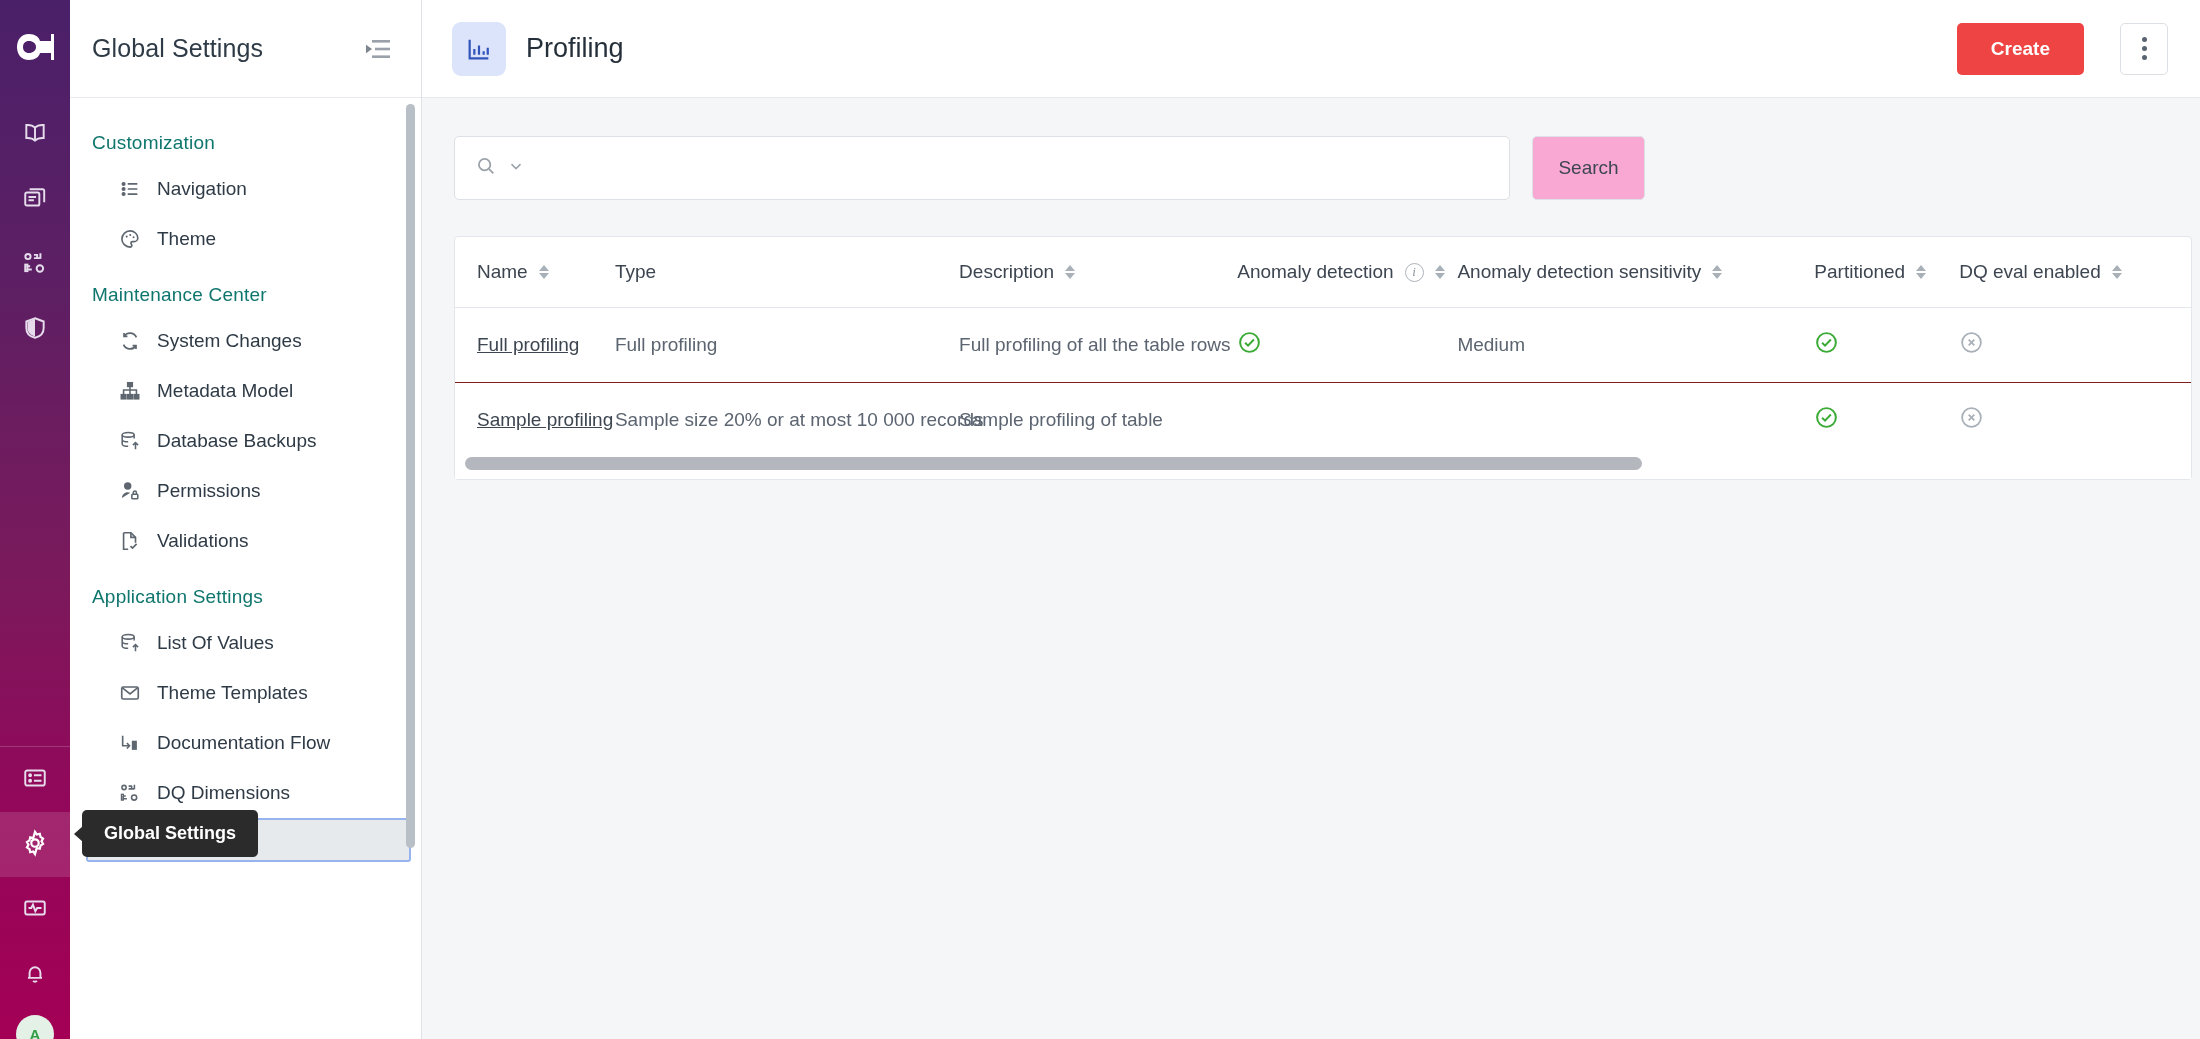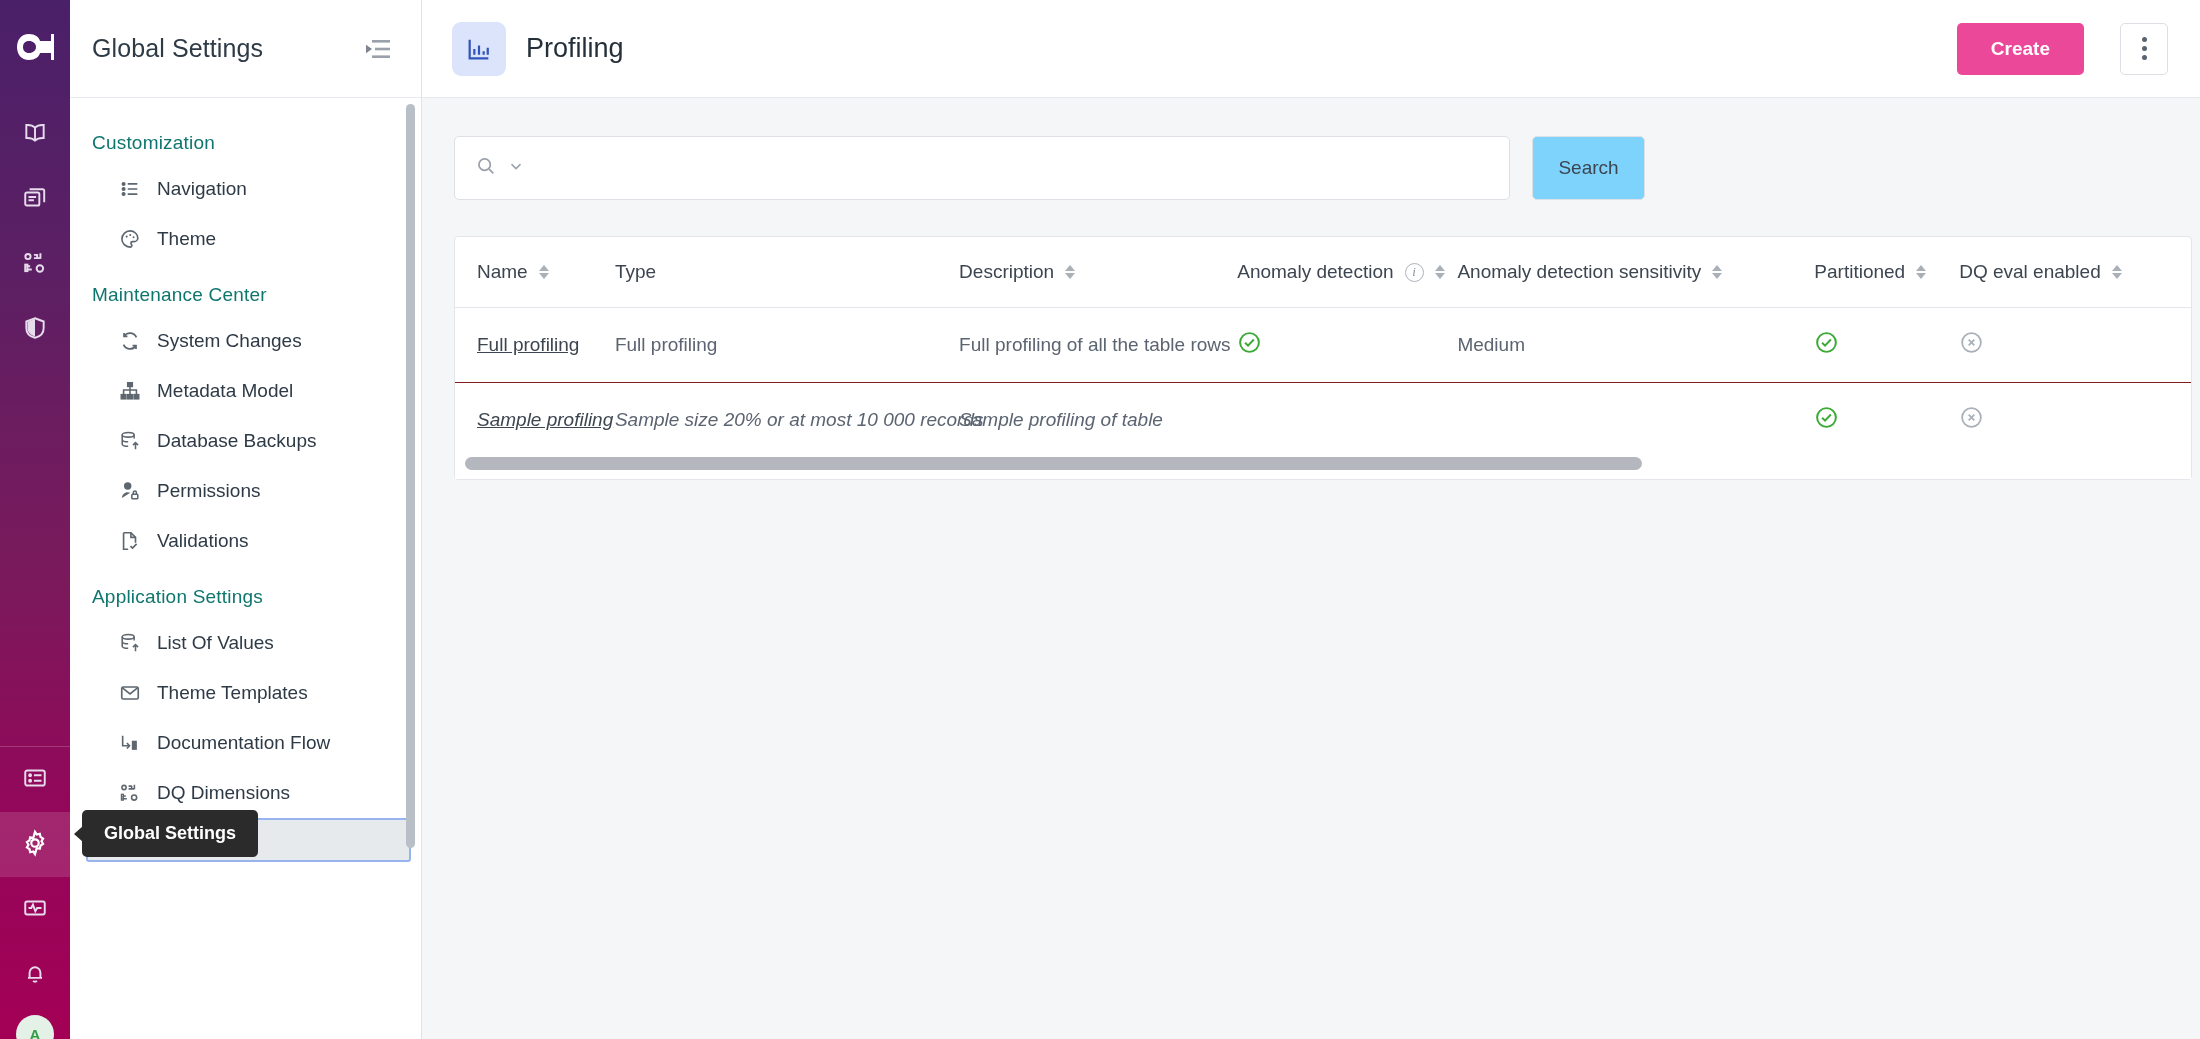--- a/index.html
+++ b/index.html
@@ -83,21 +83,21 @@
   .topbar {
     height: 98px; flex: 0 0 98px; background: #fff; border-bottom: 1px solid #e6e9ed;
     display: flex; align-items: center; padding: 0 32px 0 30px; gap: 20px;
   }
   .page-icon {
     width: 54px; height: 54px; border-radius: 9px; background: #dbe4fb;
     display: flex; align-items: center; justify-content: center; flex: 0 0 54px;
   }
   .page-title { font-size: 27px; color: #242f3a; font-weight: 400; flex: 1 1 auto; }
   .btn-create {
-    background: #ec4899; color: #fff; border: none; border-radius: 5px;
+    background: #ef4444; color: #fff; border: none; border-radius: 5px;
     font-size: 19px; font-weight: 700; padding: 0 34px; height: 52px; cursor: pointer;
     font-family: "Liberation Sans", sans-serif;
   }
   .btn-kebab {
     width: 48px; height: 52px; border: 1px solid #dcdfe3; border-radius: 5px; background: #fff;
     display: flex; flex-direction: column; align-items: center; justify-content: center; gap: 4px;
     cursor: pointer; margin-left: 16px;
   }
   .btn-kebab i { width: 5px; height: 5px; border-radius: 50%; background: #5a6371; display:block; }
 
@@ -106,39 +106,39 @@
   .searchrow { display: flex; align-items: center; gap: 22px; margin-bottom: 36px; }
   .searchbox {
     flex: 0 0 1056px; height: 64px; background: #fff; border: 1px solid #dde1e6; border-radius: 5px;
     display: flex; align-items: center; padding: 0 20px; gap: 10px;
   }
   .searchbox input {
     border: none; outline: none; flex: 1 1 auto; font-size: 19px; color: #2e3a46;
     font-family: "Liberation Sans", sans-serif; background: transparent;
   }
   .btn-search {
-    width: 113px; height: 64px; background: #7dd3fc; border: 1px solid #dde1e6; border-radius: 5px;
+    width: 113px; height: 64px; background: #f9a8d4; border: 1px solid #dde1e6; border-radius: 5px;
     font-size: 19px; color: #3c4550; cursor: pointer; font-family: "Liberation Sans", sans-serif;
   }
 
   .tablecard {
     background: #fff; border: 1px solid #e3e6ea; border-radius: 4px;
     width: 1738px; position: relative;
   }
   table { border-collapse: collapse; width: 100%; table-layout: fixed; }
   th {
     text-align: left; font-size: 19px; font-weight: 400; color: #3c4550;
     padding: 24px 0 24px 0; border-bottom: 1px solid #e3e6ea; white-space: nowrap;
   }
   .th-inner { display: flex; align-items: center; gap: 11px; }
   td {
     font-size: 19px; color: #5b6470; padding: 22px 0; border-bottom: 1px solid #7f1d1d;
     vertical-align: middle; white-space: nowrap;
   }
-  tr:last-child td { border-bottom: none; font-style: italic; }
+  tr:last-child td { border-bottom: none; }
   td.c-name a { color: #3c4550; text-decoration: underline; cursor: pointer; }
   .pad-l { padding-left: 22px; }
   .sorter { display: inline-flex; flex-direction: column; gap: 2px; cursor: pointer; }
   .sorter .up { width:0;height:0;border-left:5px solid transparent;border-right:5px solid transparent;border-bottom:6px solid #a9b0b8; }
   .sorter .dn { width:0;height:0;border-left:5px solid transparent;border-right:5px solid transparent;border-top:6px solid #a9b0b8; }
   .info-i {
     width: 19px; height: 19px; border-radius: 50%; border: 1.5px solid #aeb4bb; color: #8d949c;
     font-size: 13px; display: inline-flex; align-items: center; justify-content: center;
     font-style: italic; font-family: "Liberation Serif", serif;
   }

